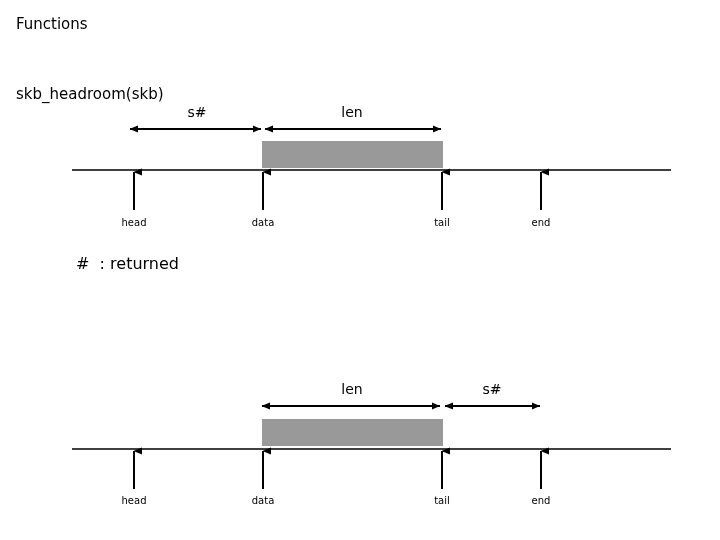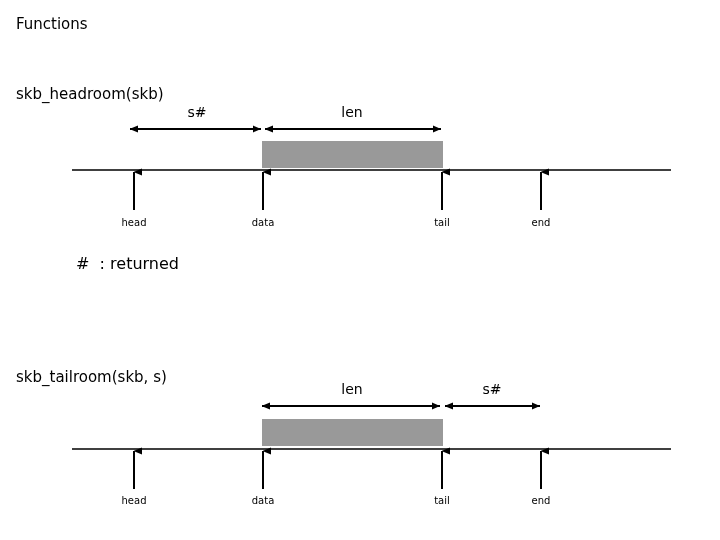--- a/index.html
+++ b/index.html
@@ -67,21 +67,20 @@
   <div class="txt span-text centered" style="left:193px; top:105px;">s#</div>
   <div class="txt span-text centered" style="left:348px; top:105px;">len</div>
 
   <div class="txt label-text centered" style="left:130px; top:218px;">head</div>
   <div class="txt label-text centered" style="left:259px; top:218px;">data</div>
   <div class="txt label-text centered" style="left:438px; top:218px;">tail</div>
   <div class="txt label-text centered" style="left:537px; top:218px;">end</div>
 
   <div class="txt note-text" style="left:72px; top:256px;">#  : returned</div>
 
-  <div class="txt fn-text" style="left:12px; top:339px;">skb_tailroom(skb, s)</div>
 
   <div class="txt span-text centered" style="left:348px; top:382px;">len</div>
   <div class="txt span-text centered" style="left:488px; top:382px;">s#</div>
 
   <div class="txt label-text centered" style="left:130px; top:496px;">head</div>
   <div class="txt label-text centered" style="left:259px; top:496px;">data</div>
   <div class="txt label-text centered" style="left:438px; top:496px;">tail</div>
   <div class="txt label-text centered" style="left:537px; top:496px;">end</div>
 
   <svg class="diagram" viewBox="0 0 720 540">

